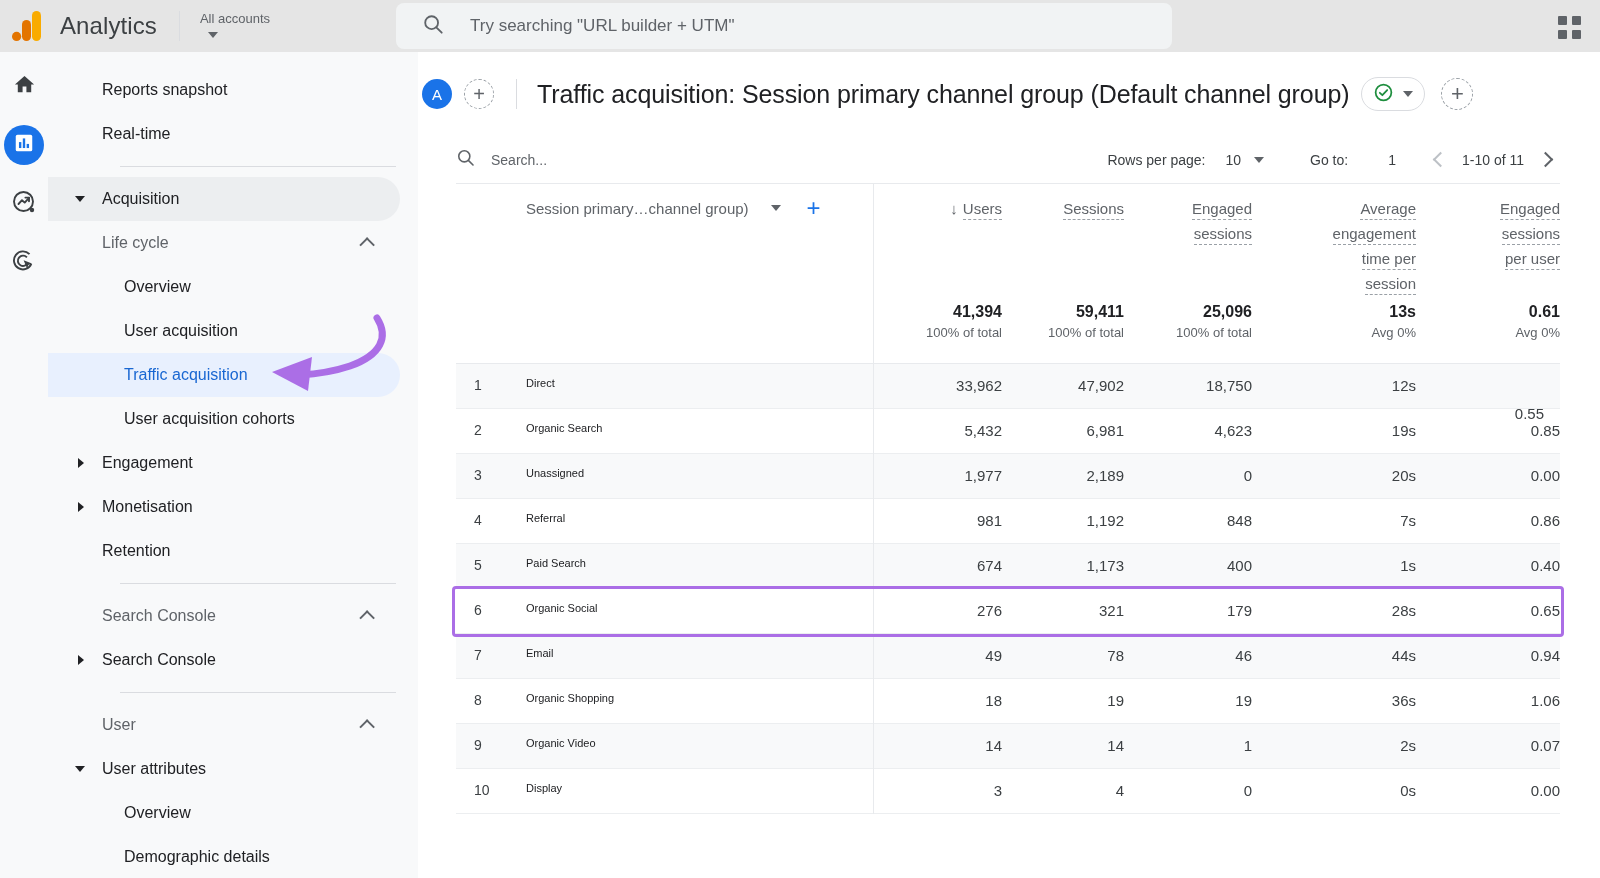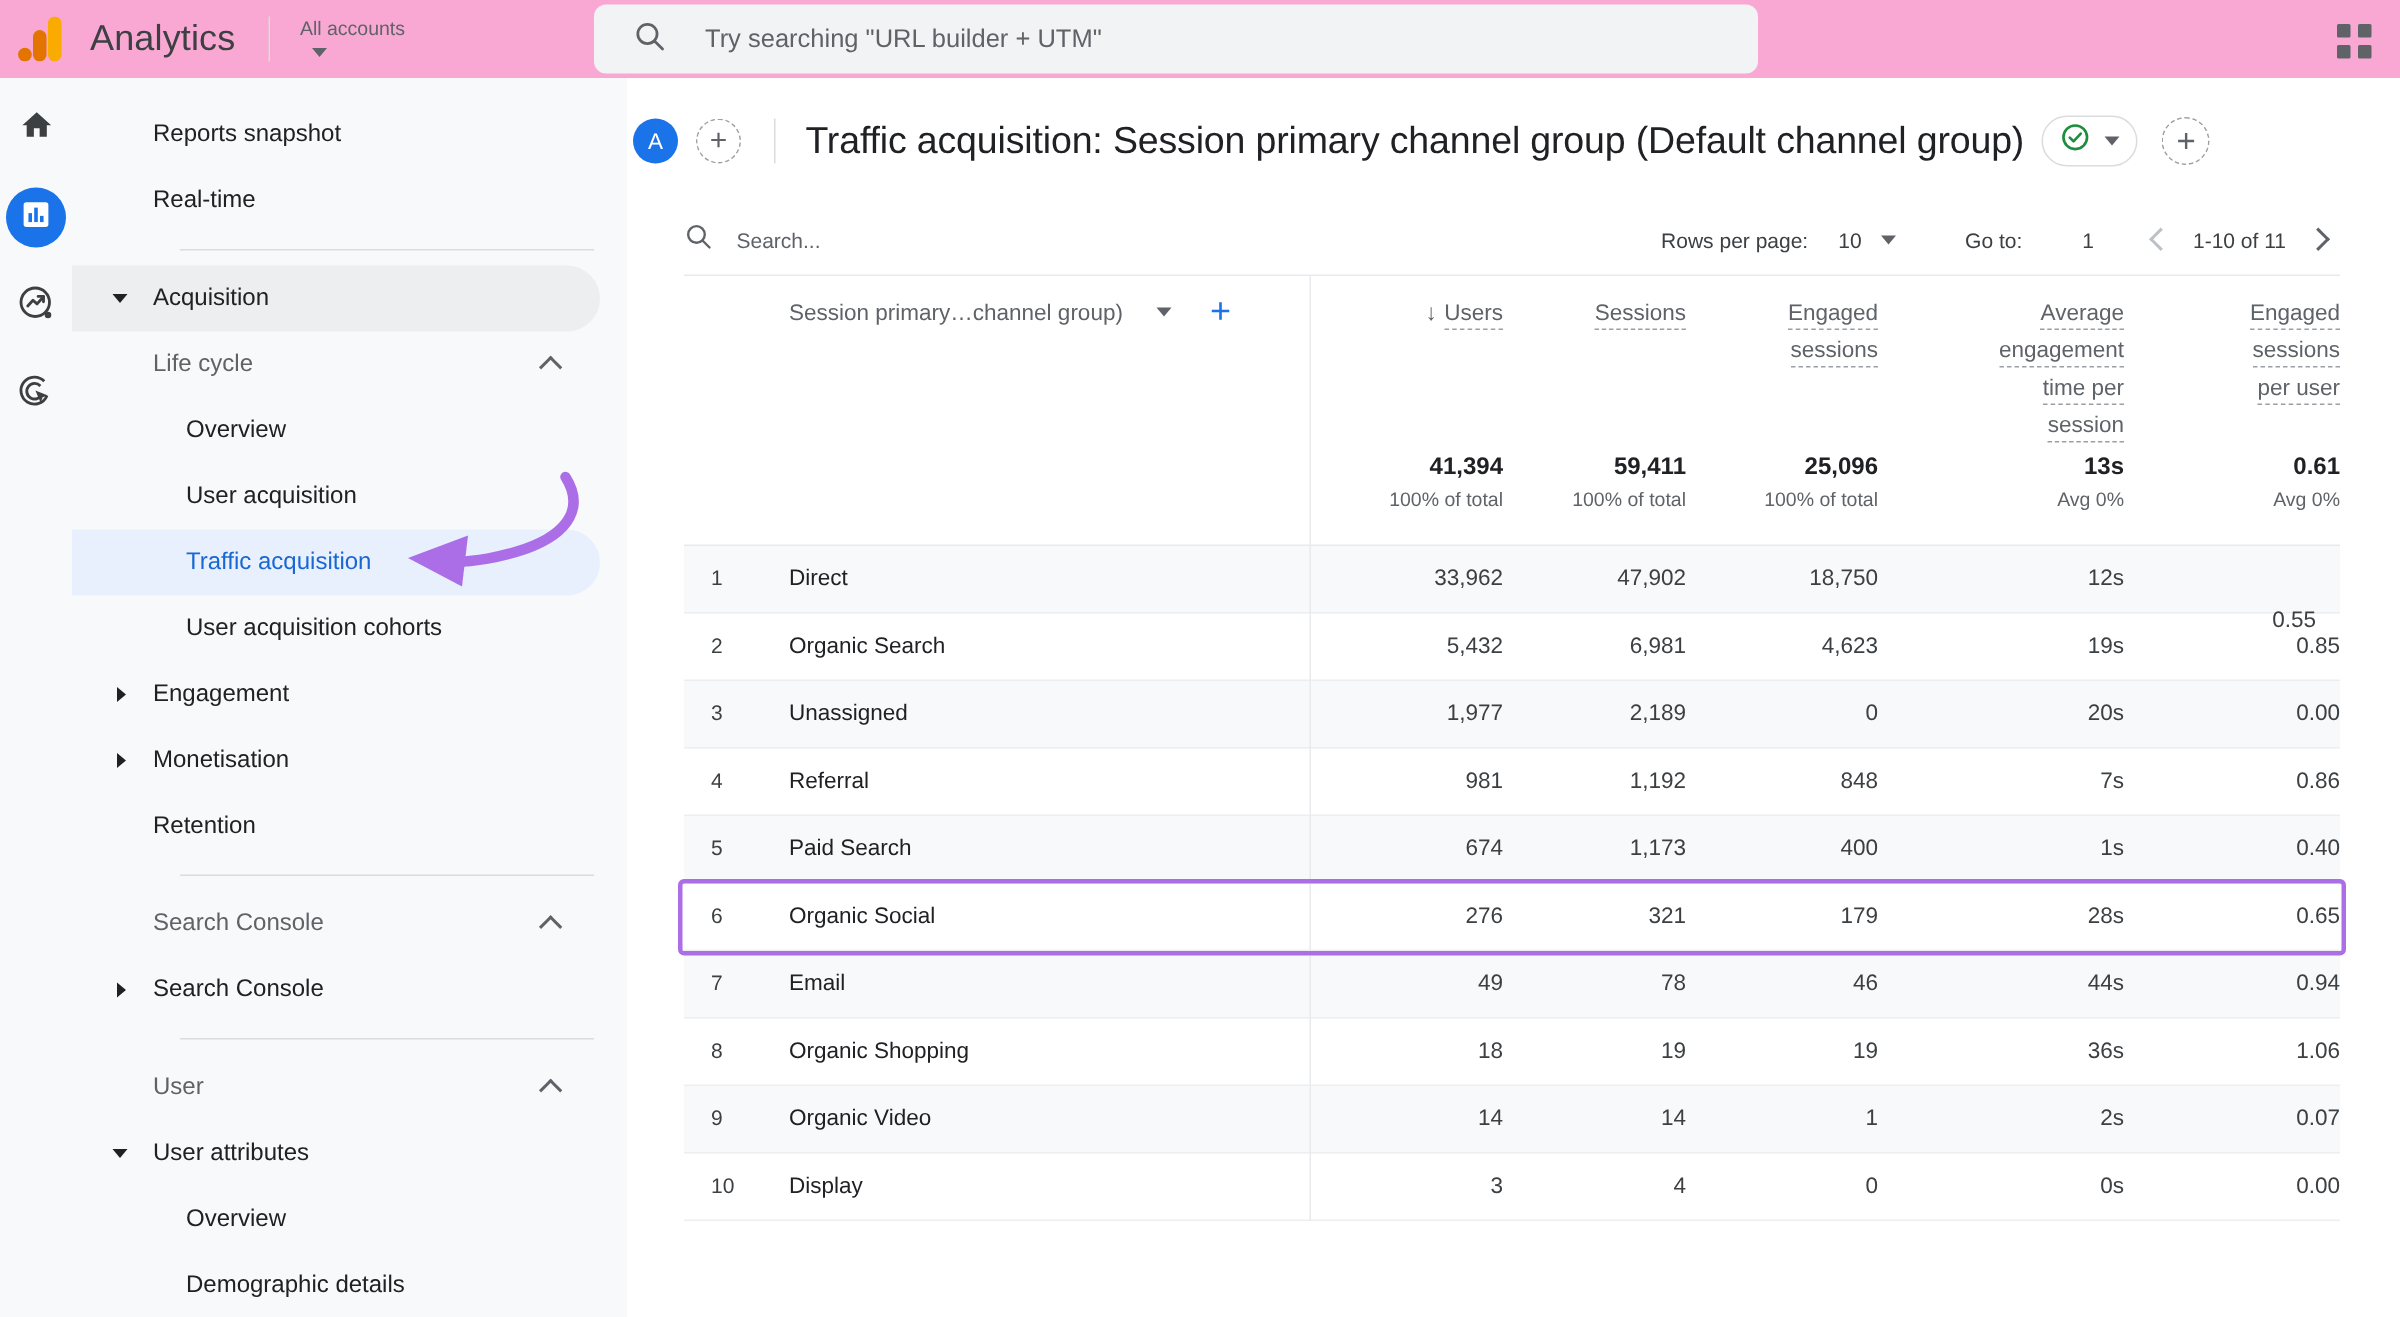--- a/index.html
+++ b/index.html
@@ -7,21 +7,21 @@
     width: 1600px; height: 878px;
     font-family: "Liberation Sans", sans-serif;
     background: #fff;
     overflow: hidden;
   }
   body { position: relative; }
 
   
   .topbar {
     position: absolute; top: 0; left: 0; width: 1600px; height: 52px;
-    display: flex; align-items: center; background: #f9a8d4; z-index: 30;
+    display: flex; align-items: center; background: #e5e5e5; z-index: 30;
   }
   .ga-logo { width: 34px; height: 30px; margin-left: 12px; position: relative; }
   .brand-name {
     font-size: 24px; color: #3c4043; margin-left: 14px;
     letter-spacing: .1px; white-space: nowrap;
   }
   .brand-divider { width: 1px; height: 30px; background: #dadce0; margin: 0 20px 0 22px; }
   .acct-wrap { display: flex; flex-direction: column; align-items: flex-start; margin-top: -4px; }
   .acct-label { font-size: 13px; color: #5f6368; white-space: nowrap; }
   .acct-caret {
@@ -161,21 +161,21 @@
   .sort-arrow { color: #5f6368; font-size: 15px; margin-right: 5px; }
 
   .tot-row { position: relative; height: 62px; border-bottom: 1px solid #e8eaed; }
   .tot-cell { position: absolute; text-align: right; top: 0; }
   .tot-val { font-size: 16px; color: #202124; font-weight: bold; line-height: 20px; }
   .tot-sub { font-size: 13px; color: #5f6368; line-height: 22px; }
 
   .drow { position: relative; height: 45px; border-bottom: 1px solid #eceef0; }
   .drow.alt { background: #f8f9fa; }
   .d-idx { position: absolute; left: 18px; top: 13px; font-size: 14px; color: #3c4043; }
-  .d-name { position: absolute; left: 70px; top: 13px; font-size: 15px; color: #202124; white-space: nowrap; }
+  .d-name { position: absolute; left: 70px; top: 13px; font-size: 11px; color: #202124; white-space: nowrap; }
   .d-val { position: absolute; top: 13px; text-align: right; font-size: 15px; color: #3c4043; }
 
   .hl-box {
     position: absolute; left: -4px; right: -4px; border: 3px solid #ab6ee6;
     border-radius: 4px; pointer-events: none; z-index: 6;
   }
 
   
   .anno { position: absolute; left: 0; top: 0; width: 1600px; height: 878px; pointer-events: none; z-index: 40; }
 </style>

